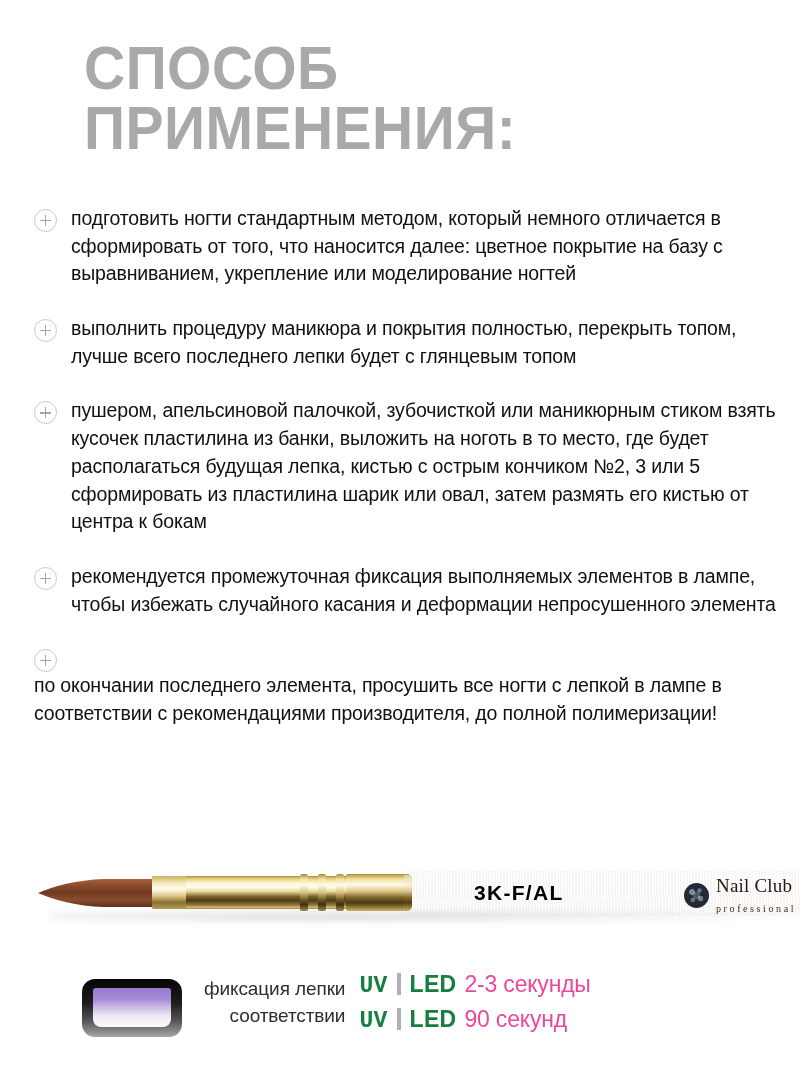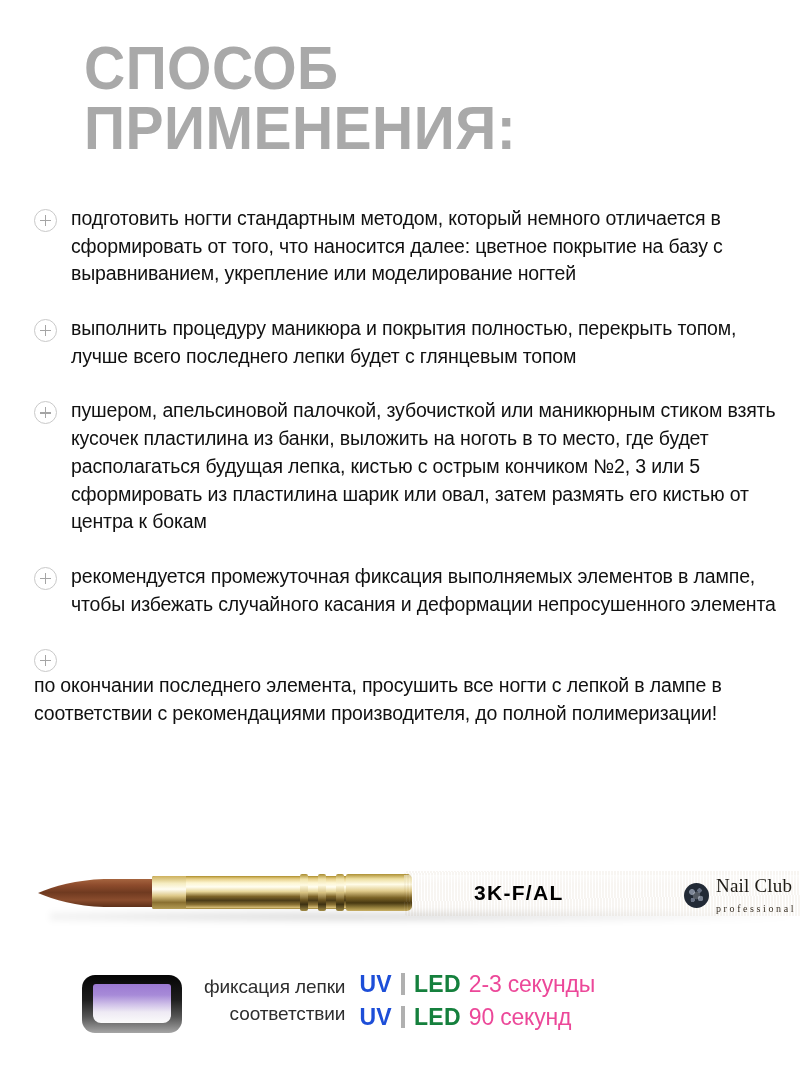--- a/index.html
+++ b/index.html
@@ -329,23 +329,23 @@
     margin-left: 14px;
     line-height: 1.42;
     white-space: nowrap;
   }
   .curing-row {
     display: flex;
     align-items: baseline;
     font-size: 23px;
   }
   .uv {
-    font-family: Liberation Sans, sans-serif;
+    font-family: Liberation Mono, monospace;
     font-weight: bold;
-    color: #1d4ed8;
+    color: #15803d;
     letter-spacing: 0.3px;
   }
   .divider-bar {
     display: inline-block;
     width: 4px;
     height: 22px;
     background: #b0b0b0;
     margin: 0 9px;
     transform: translateY(3px);
   }

